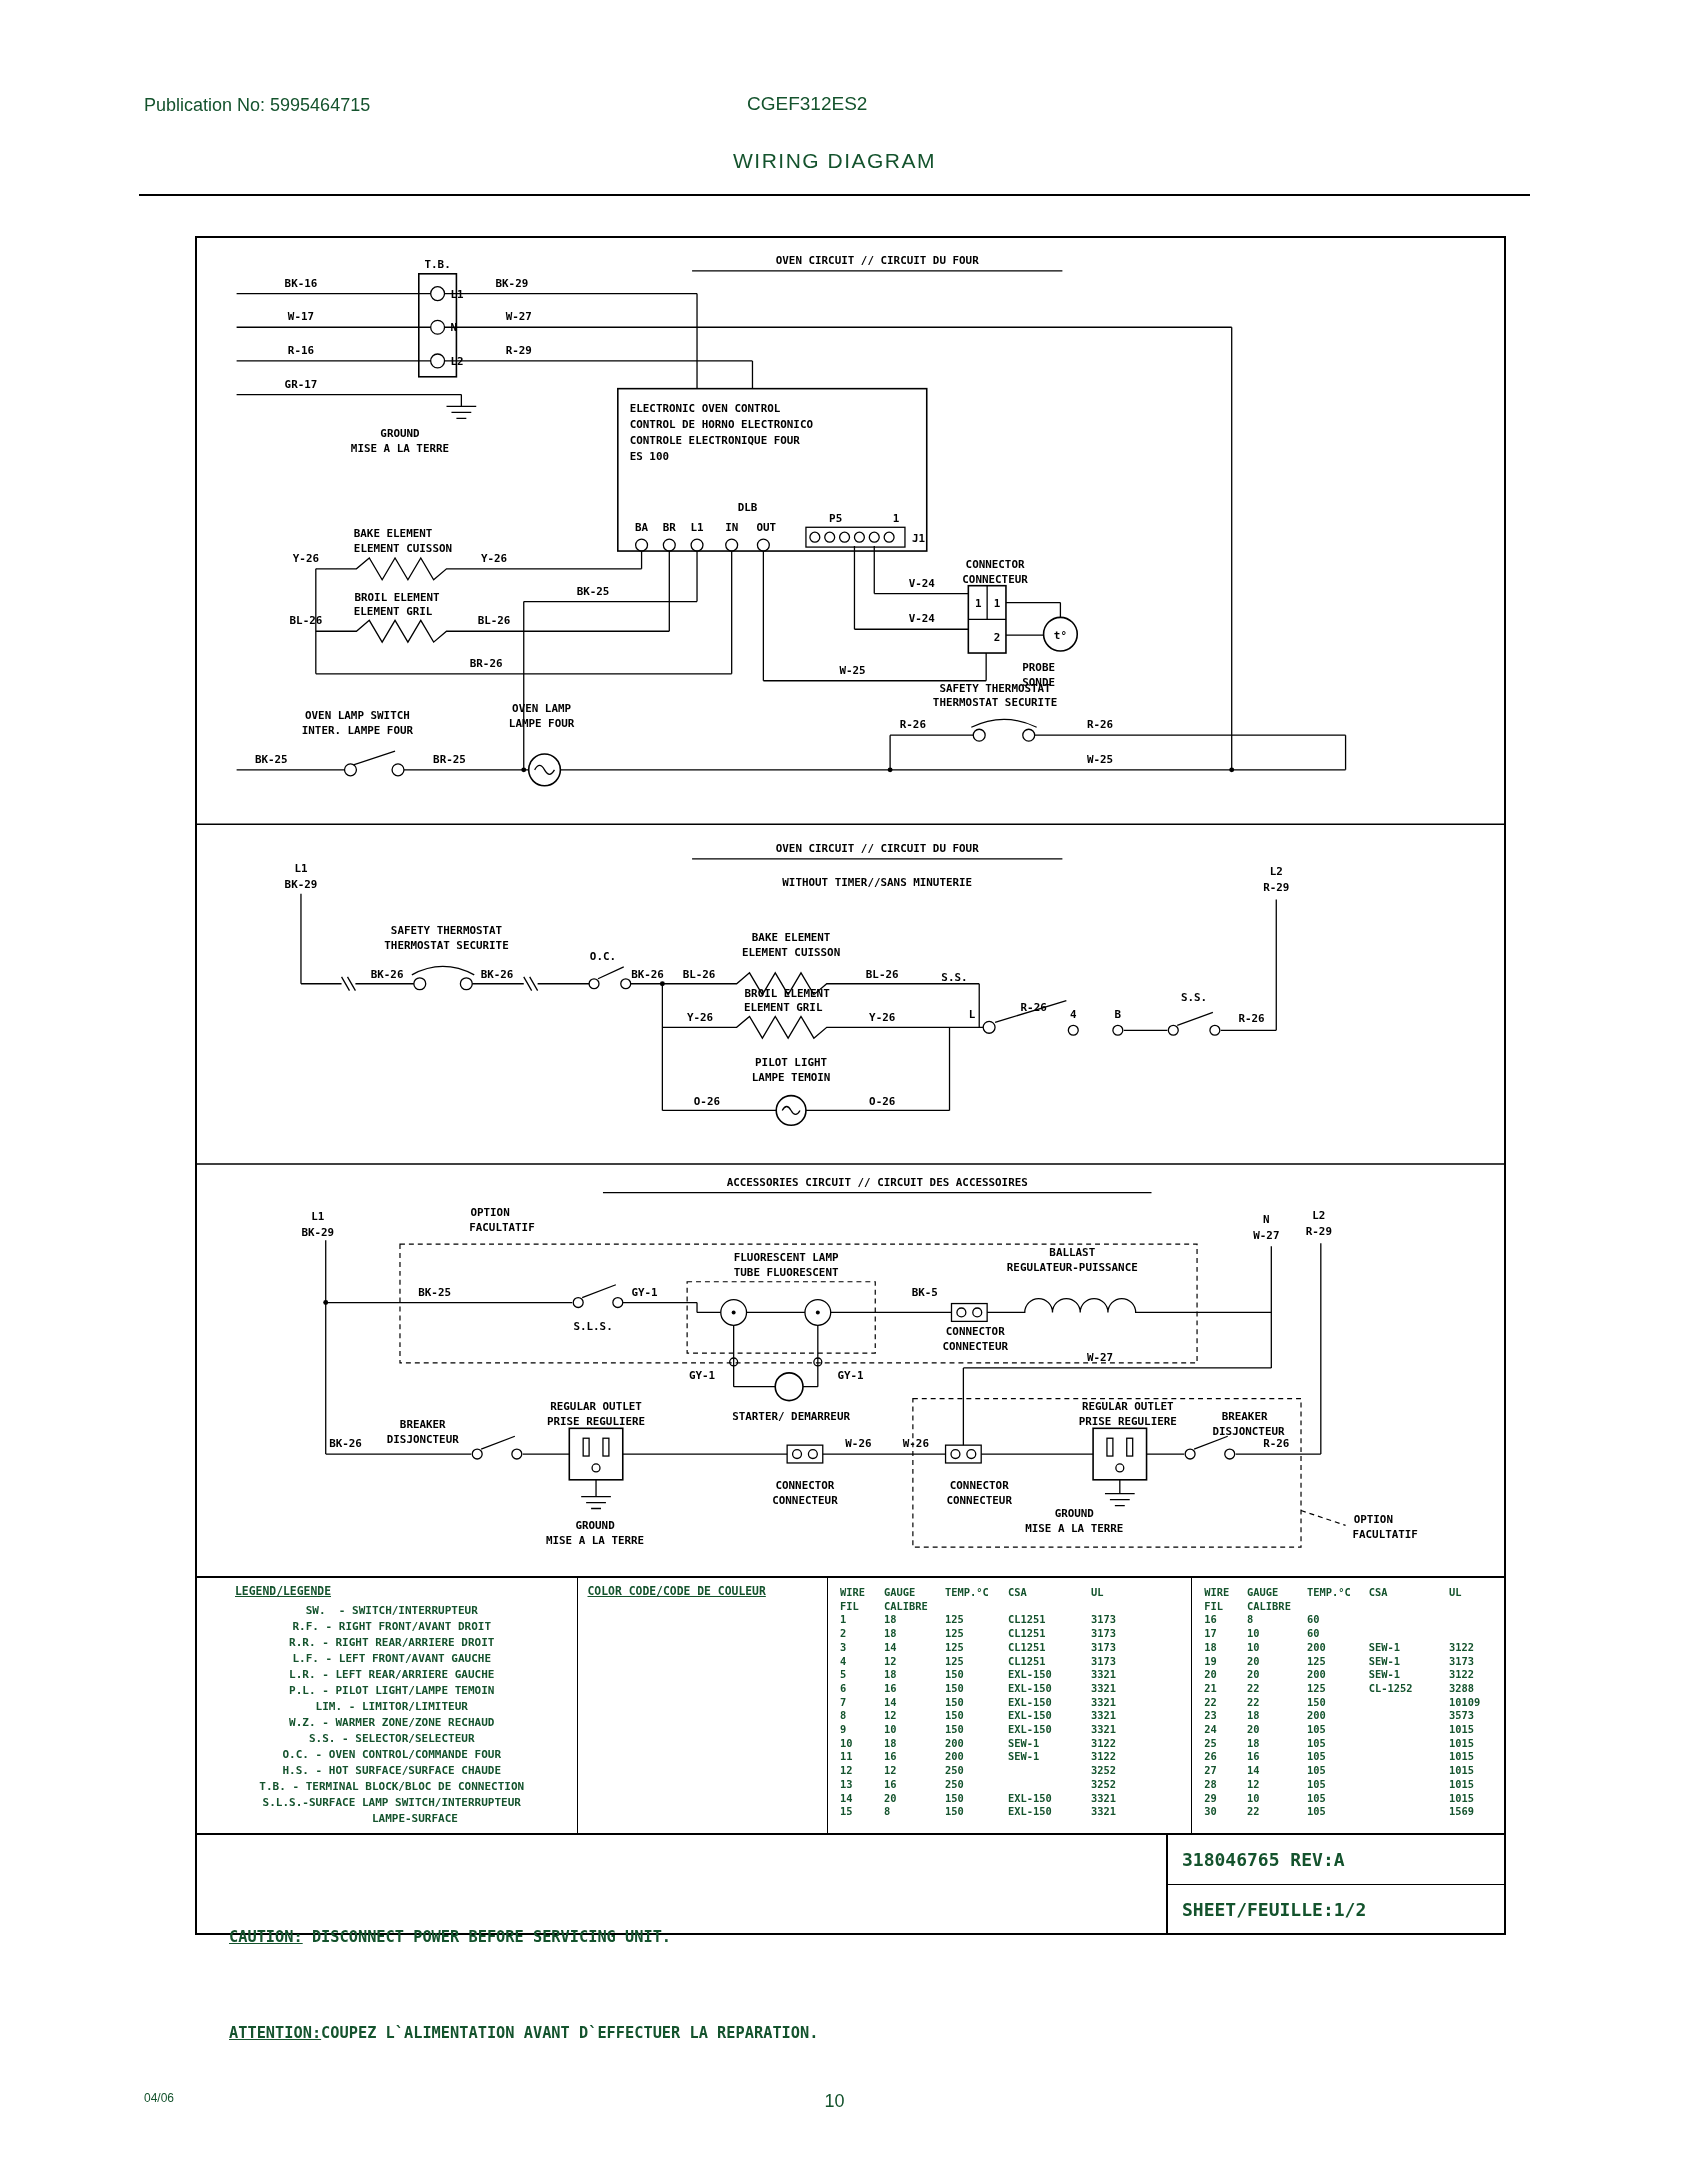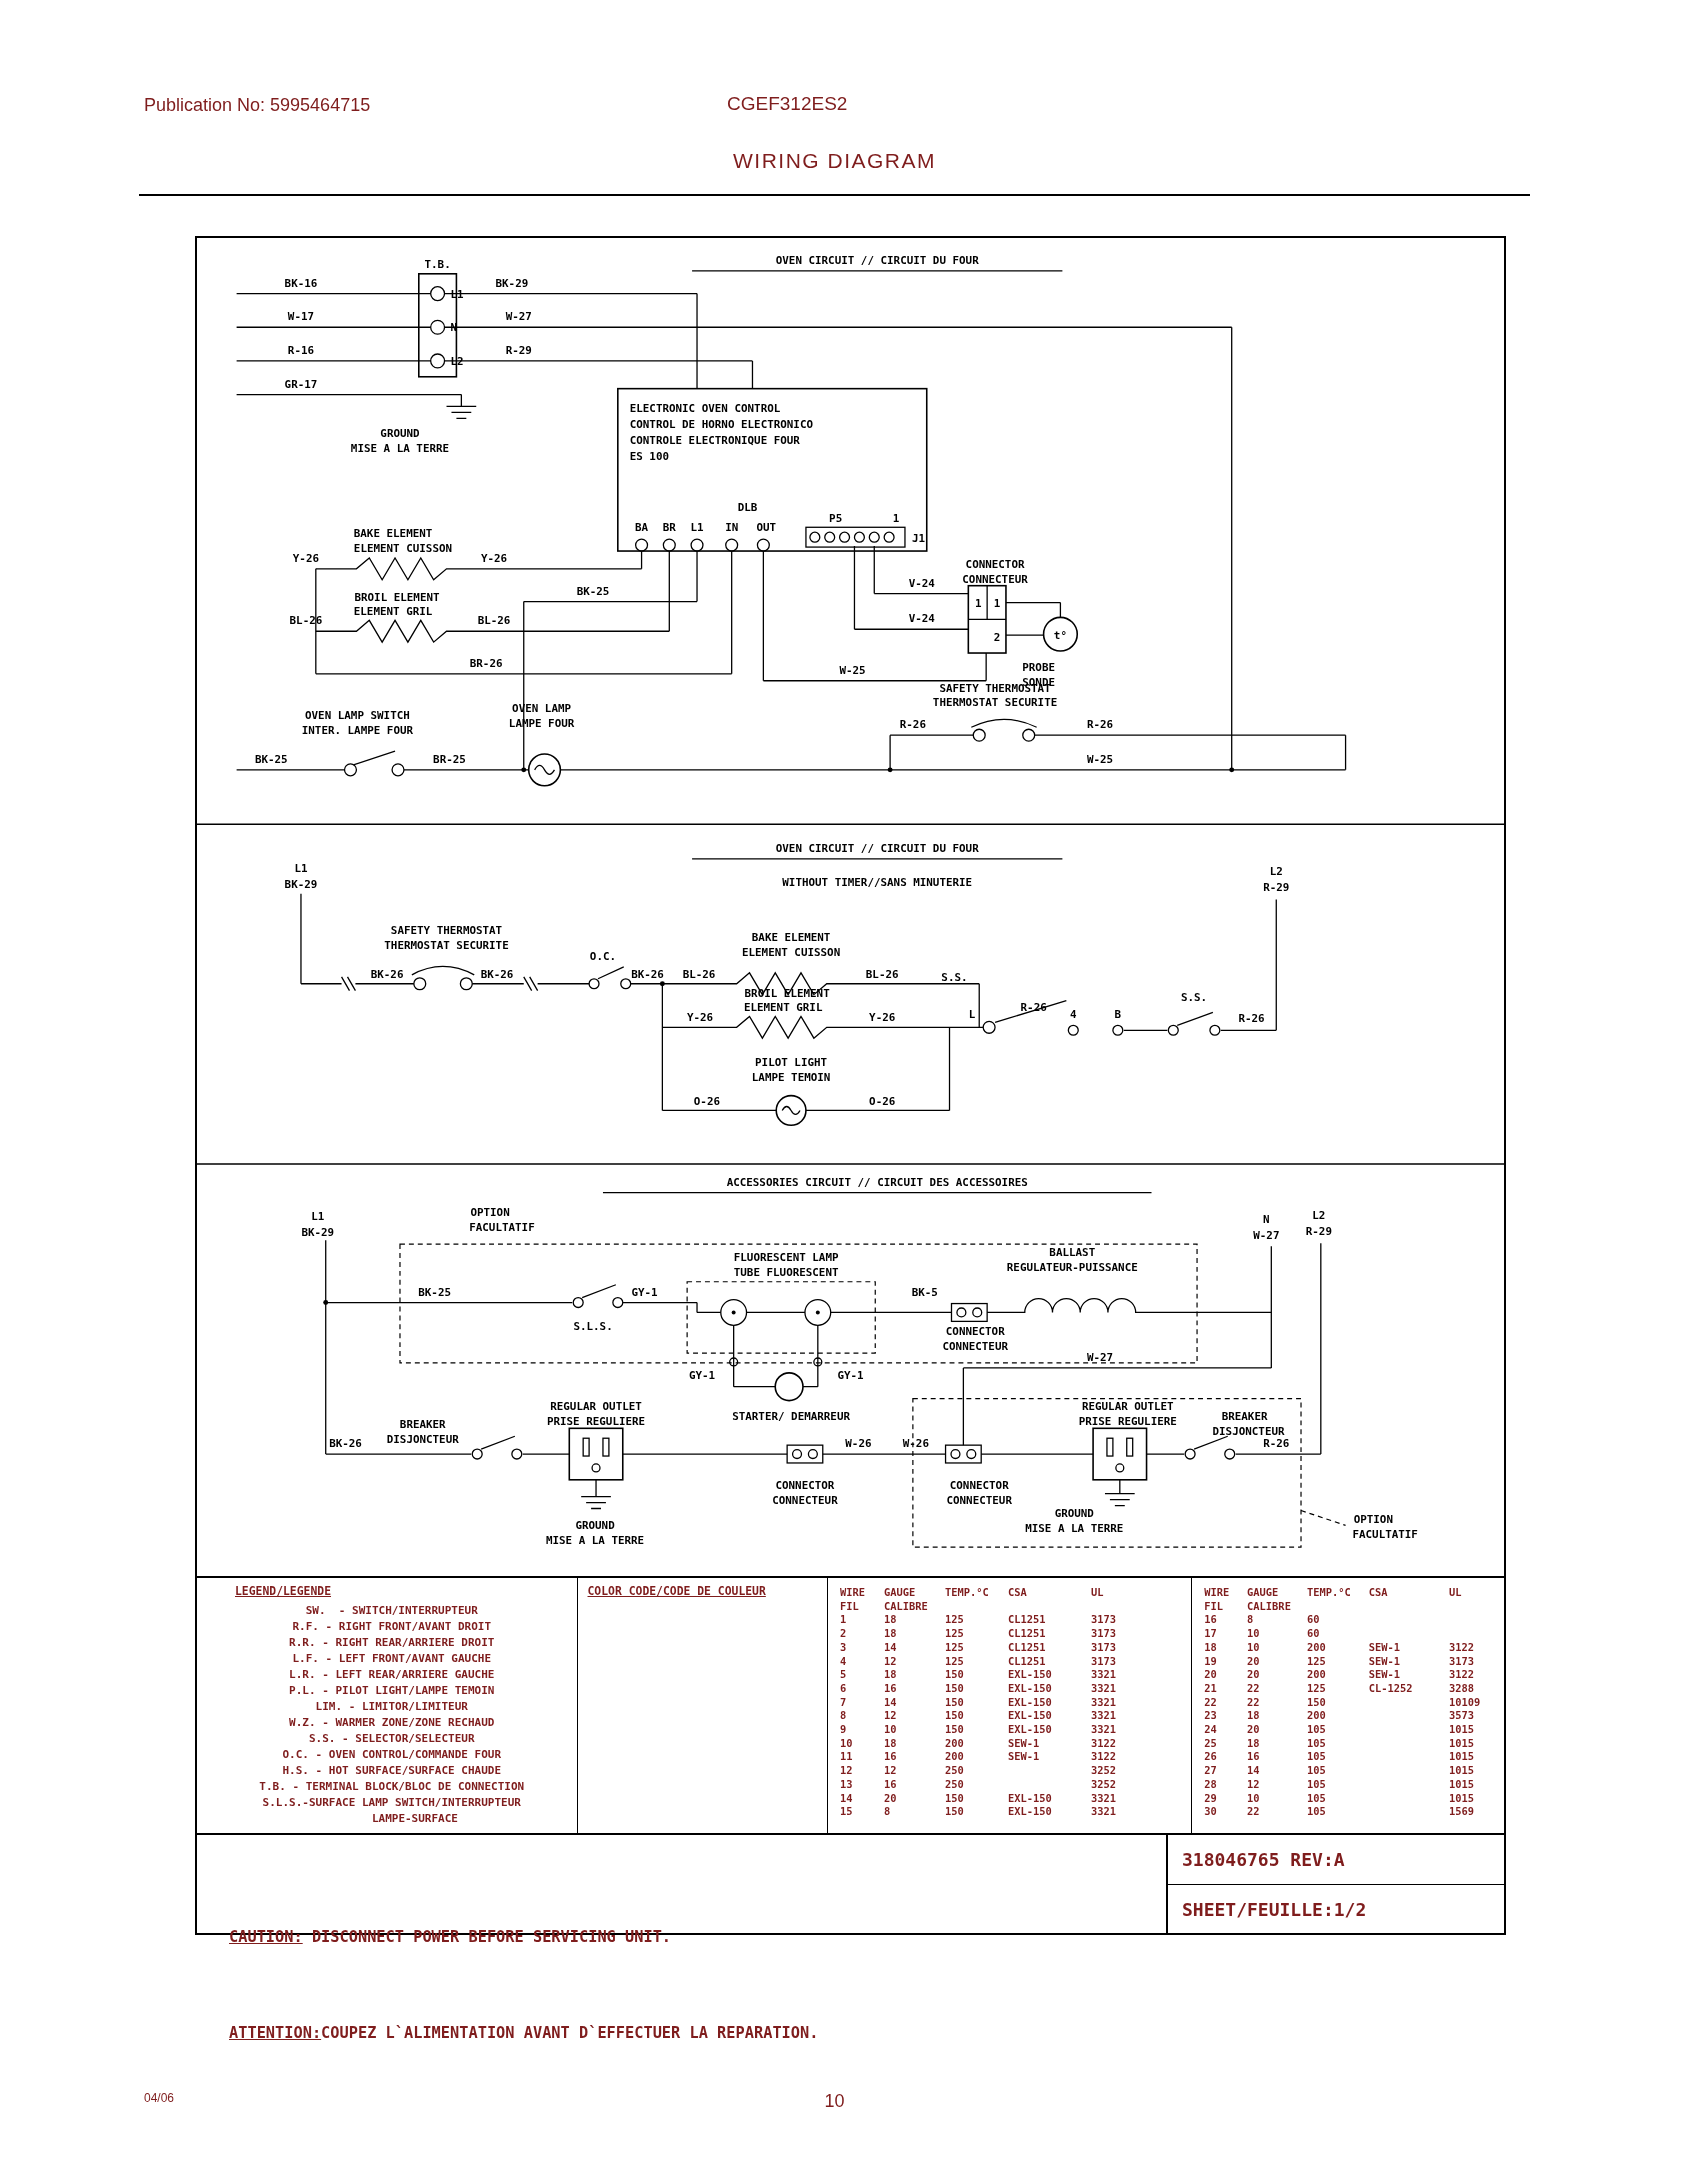--- a/index.html
+++ b/index.html
@@ -1,22 +1,22 @@
 <!DOCTYPE html>
 <html><head>
 <meta charset="utf-8">
 <style>
   * { box-sizing: border-box; }
   html,body { margin:0; padding:0; background:#e8e8e8; }
   .page {
     position:relative; width:1683px; height:2178px; background:#ffffff;
-    font-family:"DejaVu Sans Mono", monospace; color:#7f1d1d; overflow:hidden;
+    font-family:"DejaVu Sans Mono", monospace; color:#14532d; overflow:hidden;
   }
   .hdr-pub { position:absolute; left:144px; top:95px; font-family:"Liberation Sans",sans-serif; font-size:18px; }
-  .hdr-model { position:absolute; left:727px; top:93px; font-family:"Liberation Sans",sans-serif; font-size:19px; }
+  .hdr-model { position:absolute; left:747px; top:93px; font-family:"Liberation Sans",sans-serif; font-size:19px; }
   .hdr-title { position:absolute; left:139px; top:149px; width:1391px; text-align:center;
     font-family:"Liberation Sans",sans-serif; font-size:21px; letter-spacing:1.5px; }
   .hdr-rule { position:absolute; left:139px; top:194px; width:1391px; height:2px; background:#000; }
 
   .main-box { position:absolute; left:195px; top:236px; width:1311px; height:1699px; border:2px solid #000; }
   .main-box svg { position:absolute; left:0; top:0; }
   svg text { font-family:"DejaVu Sans Mono", monospace; font-size:11px; font-weight:bold; fill:#000; }
   .wire { stroke:#000; stroke-width:1.3; fill:none; }
   .wire-thick { stroke:#000; stroke-width:1.6; fill:none; }
   .dashed { stroke:#000; stroke-width:1.2; fill:none; stroke-dasharray:5 4; }

